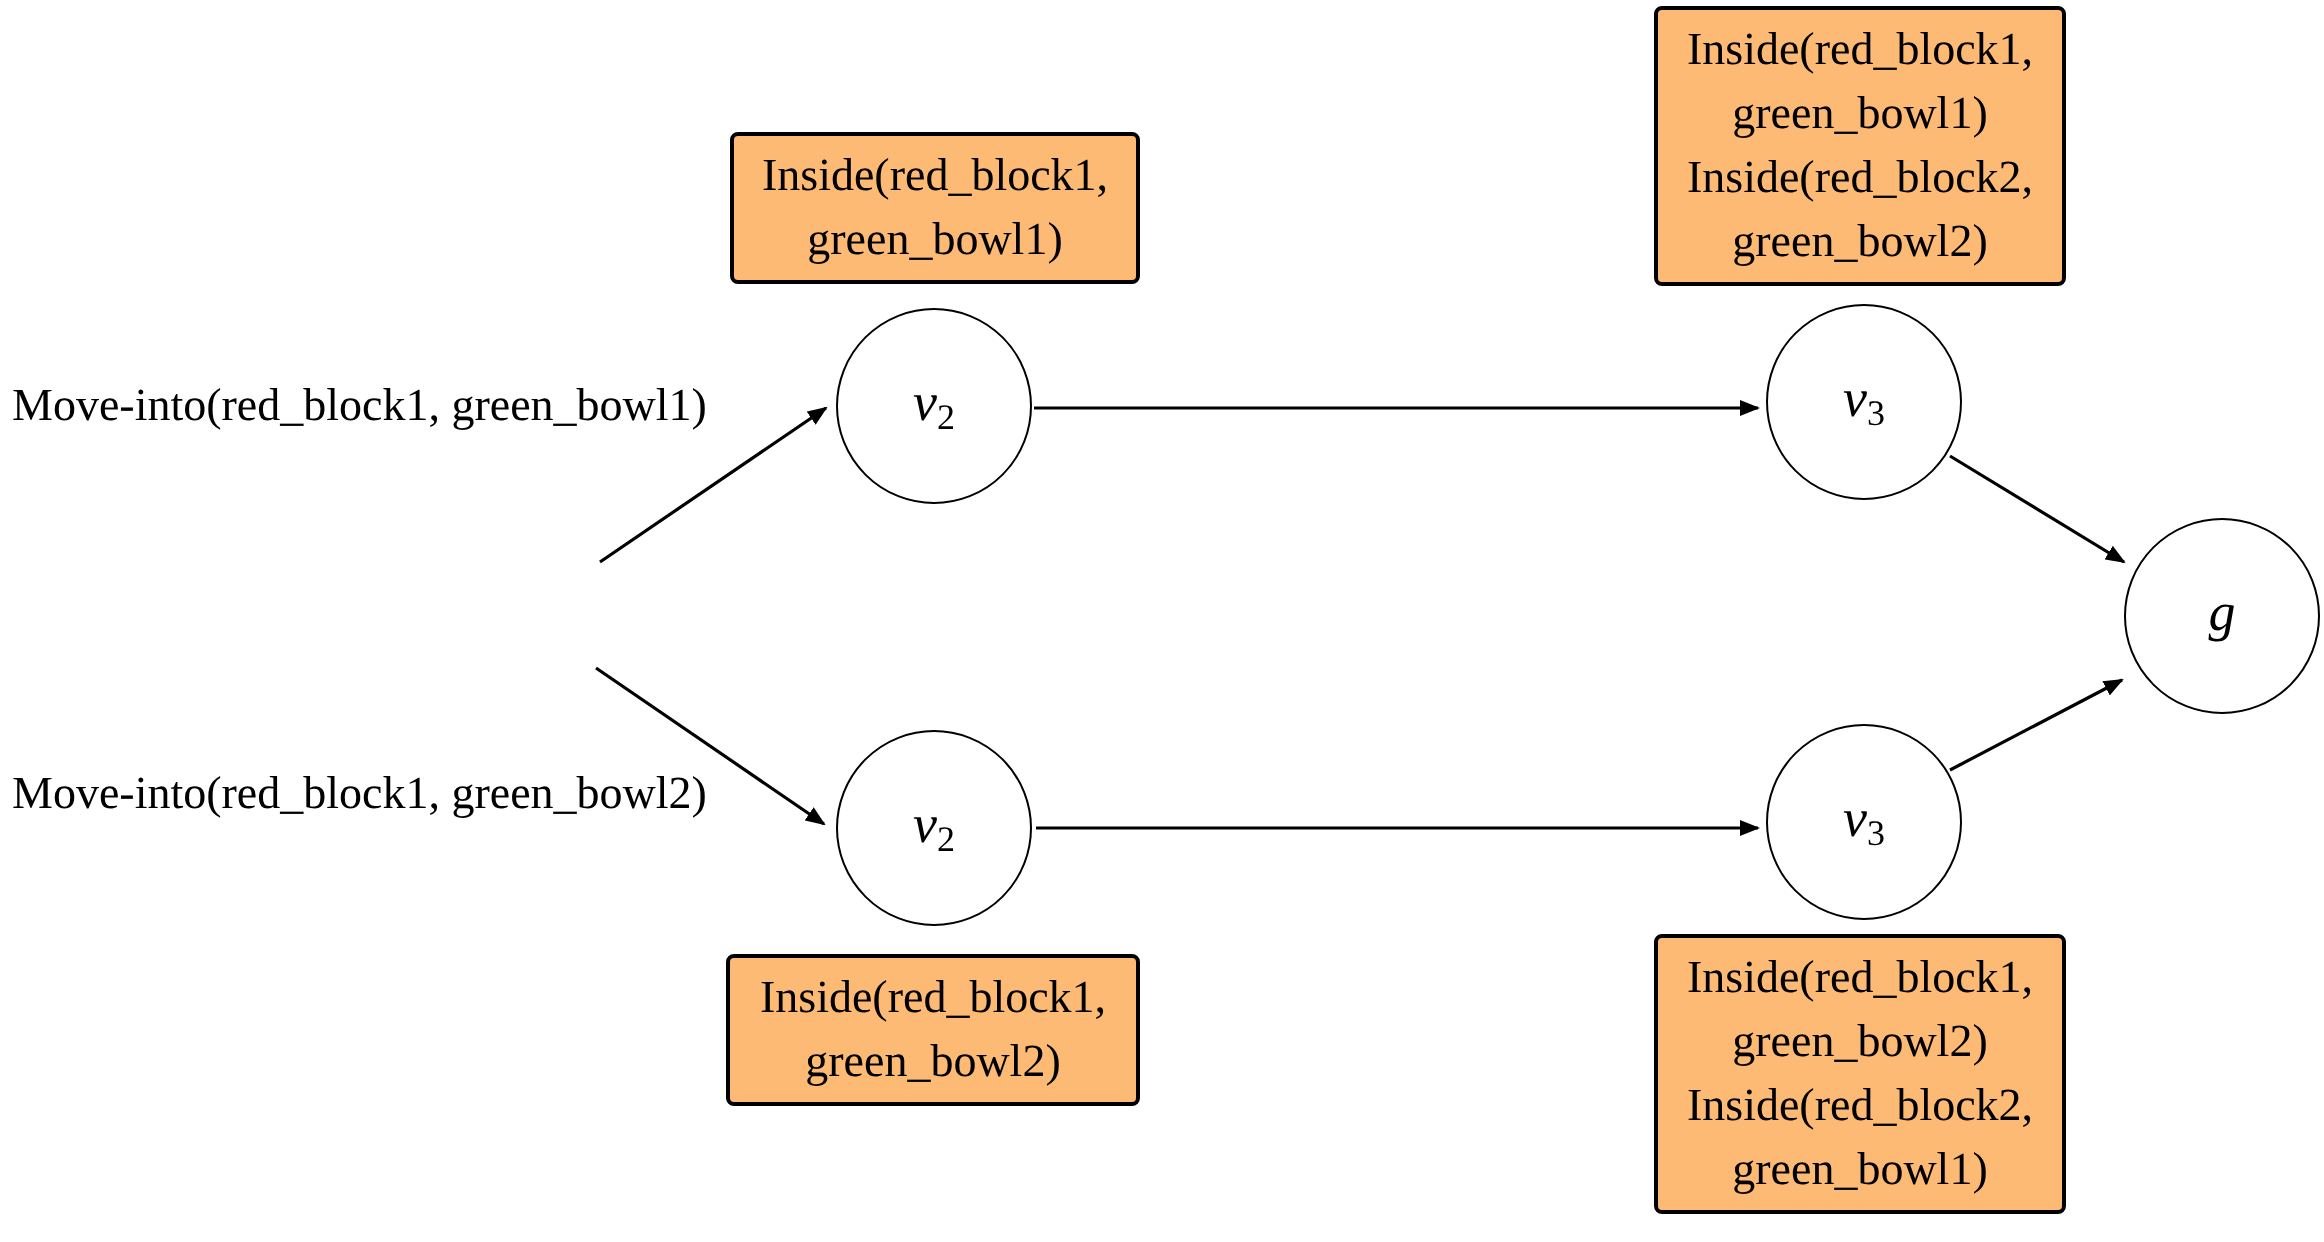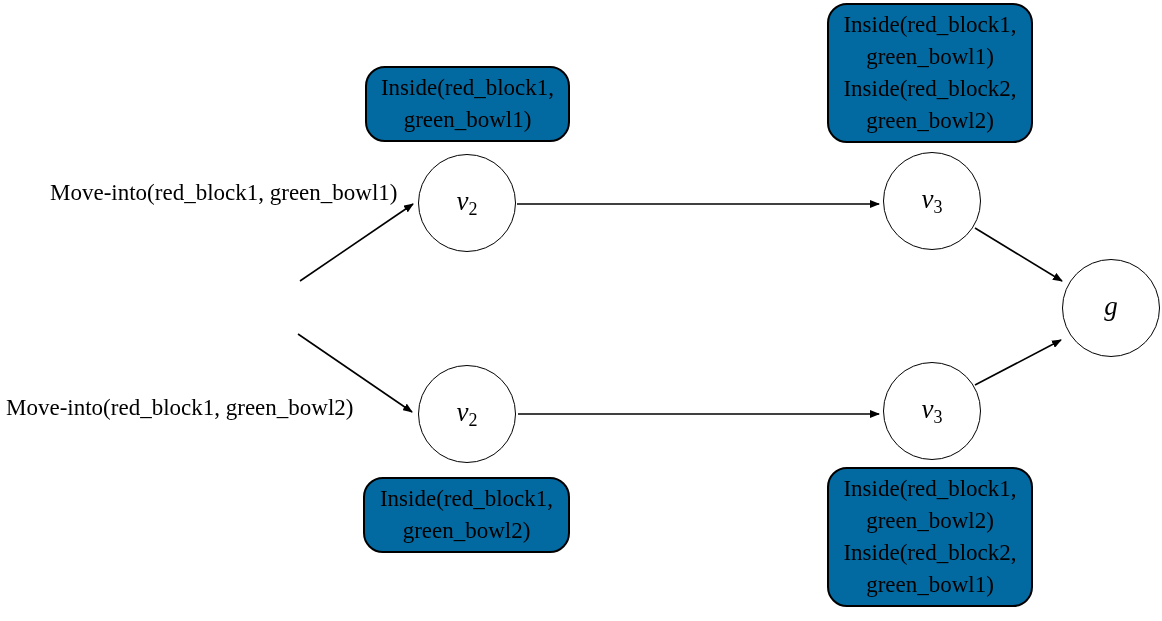--- a/index.html
+++ b/index.html
@@ -49,22 +49,22 @@
   }
   .edge-label {
     position: absolute;
     font-size: 23px;
     line-height: 26px;
     white-space: nowrap;
   }
   .state-box {
     position: absolute;
     border: 2px solid #000000;
-    border-radius: 20px;
-    background: #0369a1;
+    border-radius: 4px;
+    background: #fdba74;
     padding: 4px 2px;
     box-sizing: border-box;
     text-align: center;
   }
   .state-box .box-line {
     font-size: 23px;
     line-height: 32px;
     white-space: nowrap;
   }
 </style>
@@ -96,22 +96,22 @@
   <div class="node" style="left:418px; top:365px;">
     <span class="node-label"><span>v</span><sub>2</sub></span>
   </div>
   <div class="node" style="left:883px; top:362px;">
     <span class="node-label"><span>v</span><sub>3</sub></span>
   </div>
   <div class="node" style="left:1062px; top:259px;">
     <span class="node-label"><span>g</span><sub></sub></span>
   </div>
 
-  <div class="edge-label" style="left:6px; top:180px;margin-left:44px;">Move-into(red_block1, green_bowl1)</div>
-  <div class="edge-label" style="left:6px; top:395px;">Move-into(red_block1, green_bowl2)</div>
+  <div class="edge-label" style="left:6px; top:190px;">Move-into(red_block1, green_bowl1)</div>
+  <div class="edge-label" style="left:6px; top:384px;">Move-into(red_block1, green_bowl2)</div>
 
   <div class="state-box" style="left:365px; top:66px; width:205px;">
     <div class="box-line">Inside(red_block1,</div>
     <div class="box-line">green_bowl1)</div>
   </div>
 
   <div class="state-box" style="left:827px; top:3px; width:206px;">
     <div class="box-line">Inside(red_block1,</div>
     <div class="box-line">green_bowl1)</div>
     <div class="box-line">Inside(red_block2,</div>

